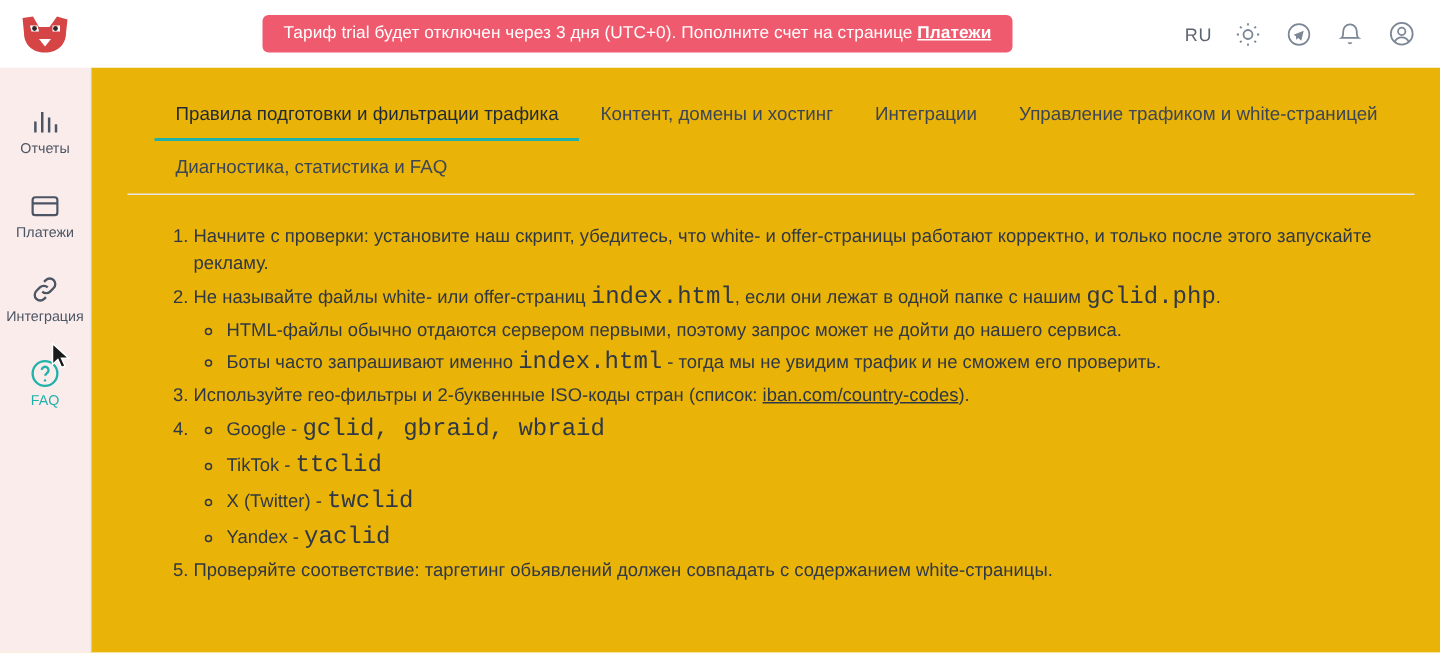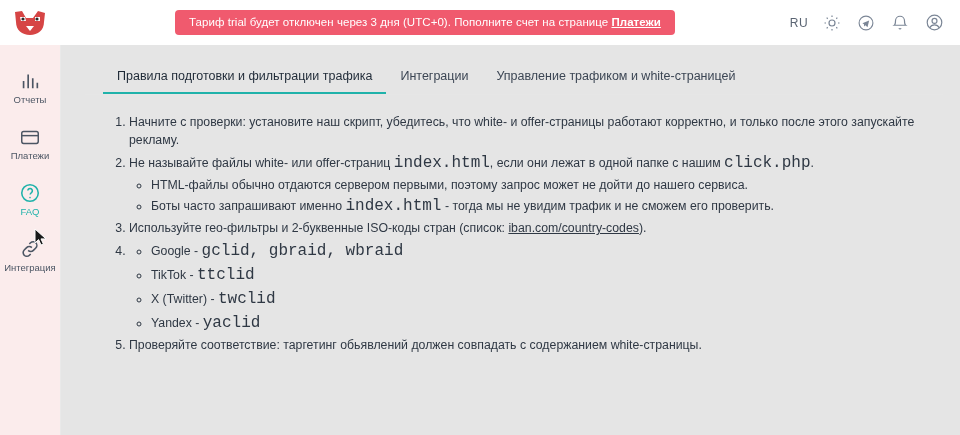--- a/index.html
+++ b/index.html
@@ -113,21 +113,21 @@
   .side-item.active svg { color: #20b2aa; }
   .side-item svg { display: block; color: #4b5563; }
 
   
   .main {
     position: absolute;
     top: 45px;
     left: 60px;
     width: 900px;
     height: 390px;
-    background: #e5e5e5;
+    background: #eab308;
     border-left: 1px solid #e9e9e9;
   }
   .main-inner {
     position: absolute;
     top: 0; left: 0;
     width: 900px;
     height: 390px;
     padding: 14px 18px 0 24px;
   }
   .tabs {
@@ -272,59 +272,61 @@
     </div>
     <div class="side-item">
       <span>
         <svg width="22" height="22" viewBox="0 0 24 24" fill="none" stroke="currentColor" stroke-width="1.6">
           <rect x="3" y="6" width="18" height="13" rx="2"></rect>
           <path d="M3 10.5h18"></path>
         </svg>
       </span>
       <span class="label">Платежи</span>
     </div>
+    <div class="side-item">
+      <span>
+        <svg width="22" height="22" viewBox="0 0 24 24" fill="none" stroke="currentColor" stroke-width="1.7">
+          <path d="M10 13.5a4 4 0 005.7 0l2.6-2.6a4 4 0 10-5.7-5.7l-1.3 1.3"></path>
+          <path d="M14 10.5a4 4 0 00-5.7 0l-2.6 2.6a4 4 0 105.7 5.7l1.3-1.3"></path>
+        </svg>
+      </span>
+      <span class="label">Интеграция</span>
+    </div>
     <div class="side-item active">
       <span>
         <svg width="22" height="22" viewBox="0 0 24 24" fill="none" stroke="currentColor" stroke-width="1.7">
           <circle cx="12" cy="12" r="9"></circle>
           <path d="M9.6 9.3a2.5 2.5 0 114.2 2.1c-.9.8-1.6 1.2-1.6 2.3"></path>
           <circle cx="12" cy="17" r="0.9" fill="currentColor" stroke="none"></circle>
         </svg>
       </span>
       <span class="label">FAQ</span>
     </div>
-    <div class="side-item">
-      <span>
-        <svg width="22" height="22" viewBox="0 0 24 24" fill="none" stroke="currentColor" stroke-width="1.7">
-          <path d="M10 13.5a4 4 0 005.7 0l2.6-2.6a4 4 0 10-5.7-5.7l-1.3 1.3"></path>
-          <path d="M14 10.5a4 4 0 00-5.7 0l-2.6 2.6a4 4 0 105.7 5.7l1.3-1.3"></path>
-        </svg>
-      </span>
-      <span class="label">Интеграция</span>
-    </div>
   </div>
 
   <div class="main">
     <div class="main-inner">
 
       <div class="tabs">
         <div class="tabrow">
           <div class="tab active">Правила подготовки и фильтрации трафика</div>
+          <div class="tab">Контент, домены и хостинг</div>
           <div class="tab">Интеграции</div>
           <div class="tab">Управление трафиком и white-страницей</div>
+          <div class="tab">Диагностика, статистика и FAQ</div>
         </div>
       </div>
 
       <div class="content">
         <ol class="lvl1">
           <li>
             <span>Начните с проверки: установите наш скрипт, убедитесь, что white- и offer-страницы работают корректно, и только после этого запускайте рекламу.</span>
           </li>
           <li>
-            <span>Не называйте файлы white- или offer-страниц </span><code>index.html</code><span>, если они лежат в одной папке с нашим </span><code>click.php</code><span>.</span>
+            <span>Не называйте файлы white- или offer-страниц </span><code>index.html</code><span>, если они лежат в одной папке с нашим </span><code>gclid.php</code><span>.</span>
             <ul class="lvl2">
               <li>
                 <span>HTML-файлы обычно отдаются сервером первыми, поэтому запрос может не дойти до нашего сервиса.</span>
               </li>
               <li>
                 <span>Боты часто запрашивают именно </span><code>index.html</code><span> - тогда мы не увидим трафик и не сможем его проверить.</span>
               </li>
             </ul>
           </li>
           <li>

